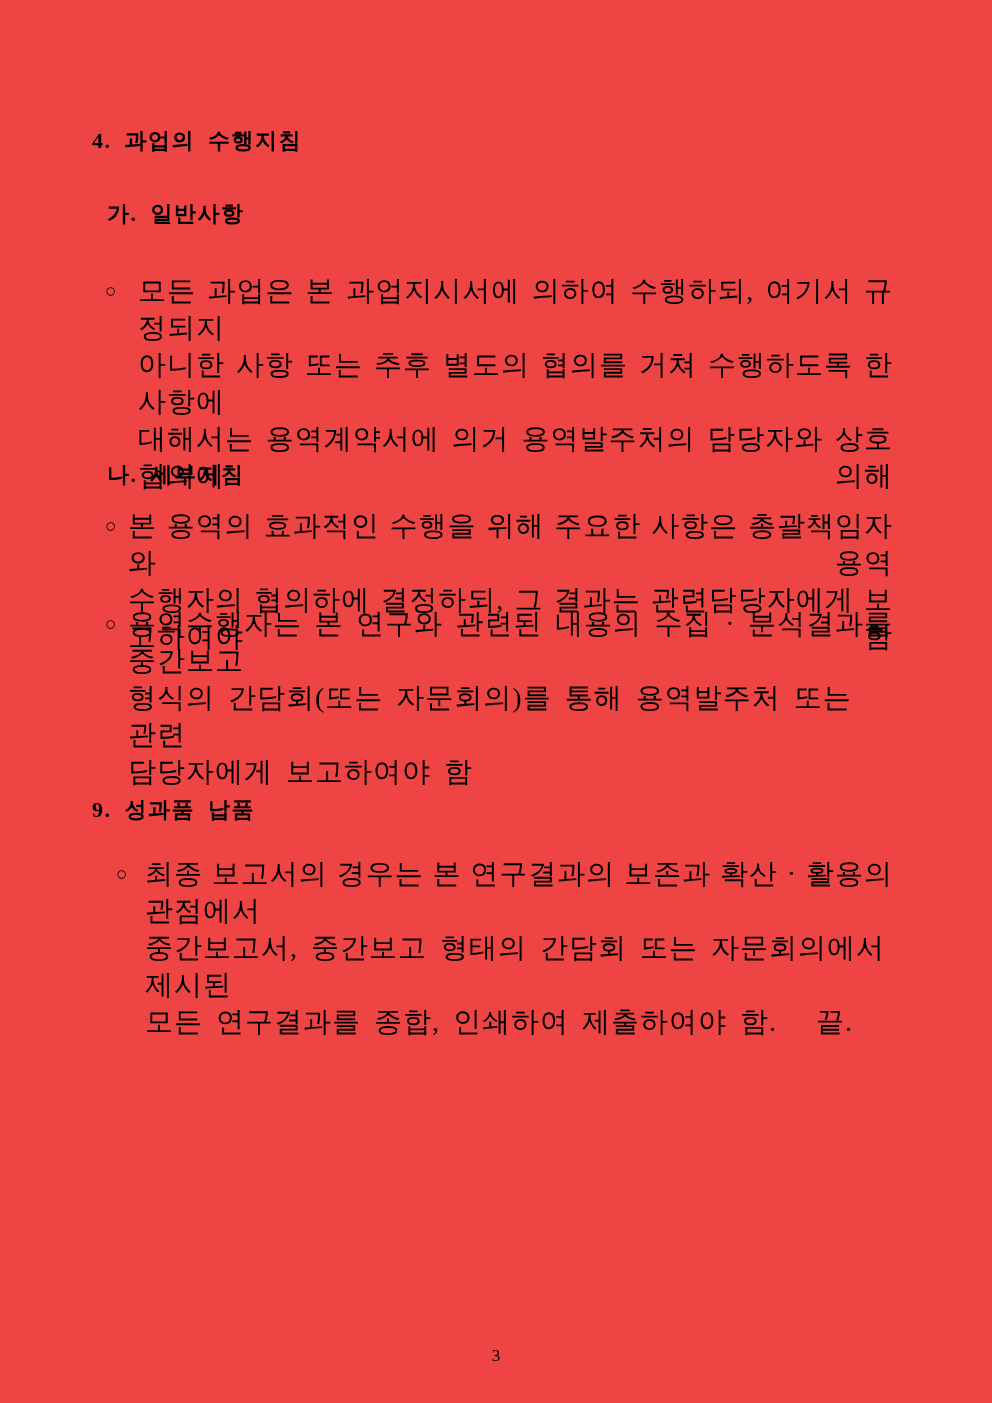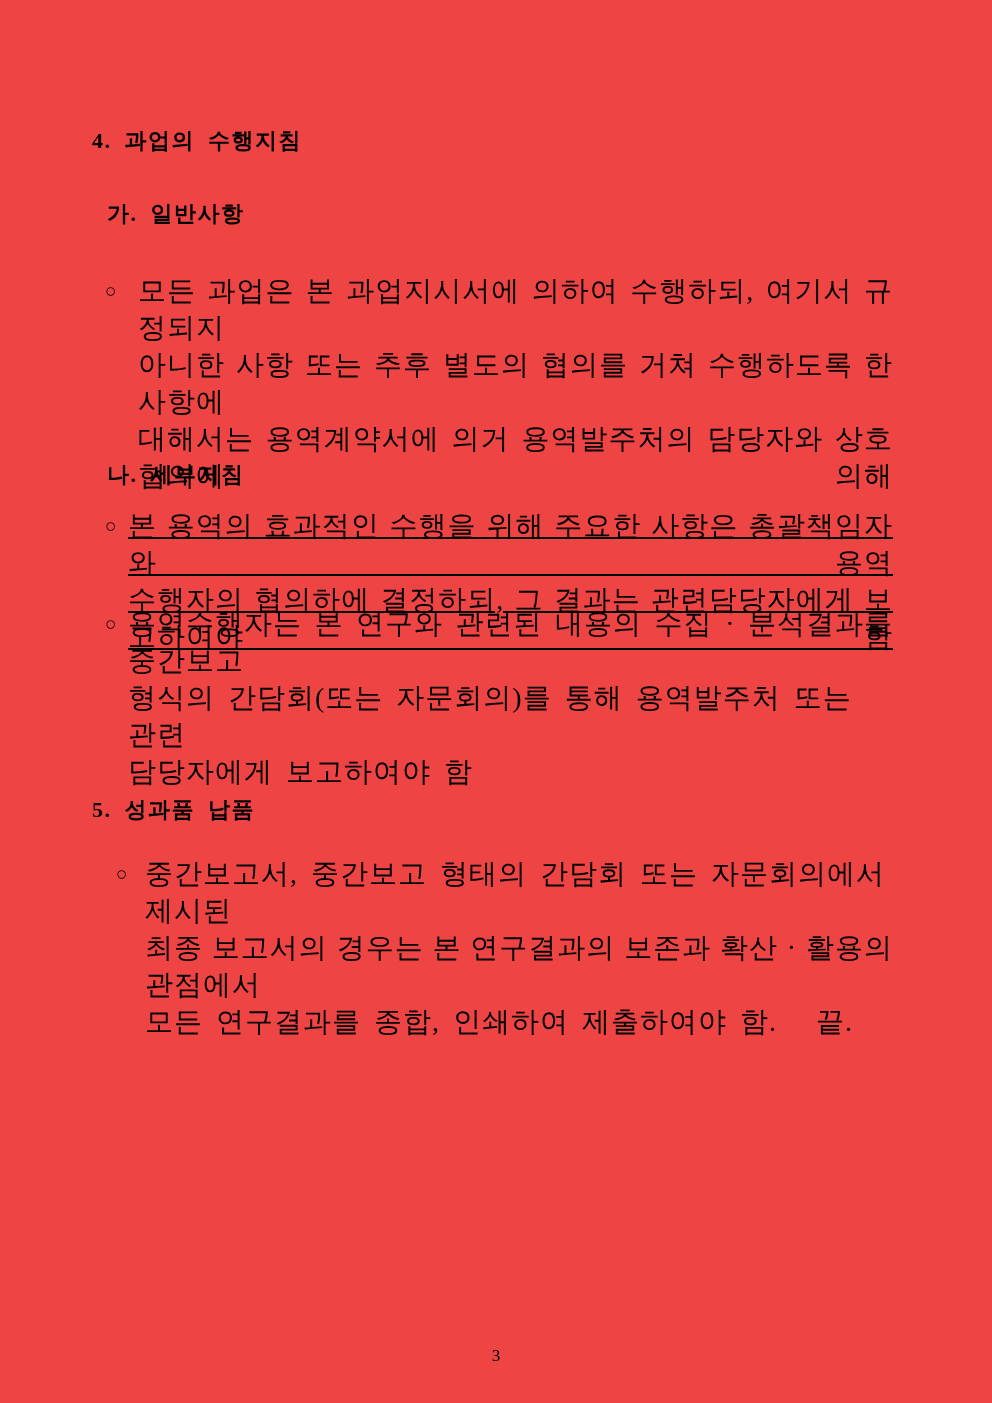--- a/index.html
+++ b/index.html
@@ -44,21 +44,21 @@
   }
   .line.l {
     text-align: left;
     word-spacing: 5px;
   }
   
   #p1      { left: 105px; top: 272px; width: 788px; }
   #p1 .lines  { margin-left: 33px; }
   
   #na-b1   { left: 105px; top: 507px; width: 788px; }
-  #na-b1 .lines { margin-left: 23px; text-decoration: underline; }
+  #na-b1 .lines { margin-left: 23px; }
   #na-b2   { left: 105px; top: 605px; width: 788px; }
   #na-b2 .lines { margin-left: 23px; }
   
   #s5-b1   { left: 116px; top: 855px; width: 777px; }
   #s5-b1 .lines { margin-left: 29px; }
 
   #sec4-title { left: 92px;  top: 127px; }
   #ga-title   { left: 107px; top: 200px; }
   #na-title   { left: 107px; top: 461px; }
   #sec5-title { left: 92px;  top: 796px; }
@@ -103,26 +103,26 @@
 
   <div class="bullet-block" id="na-b2">
     <span class="marker">○</span>
     <div class="lines">
       <div class="line j">용역수행자는 본 연구와 관련된 내용의 수집 · 분석결과를 중간보고</div>
       <div class="line l">형식의 간담회(또는 자문회의)를 통해 용역발주처 또는 관련</div>
       <div class="line l">담당자에게 보고하여야 함</div>
     </div>
   </div>
 
-  <div class="heading" id="sec5-title">5. 성과품 납품</div>
+  <div class="heading" id="sec5-title">9. 성과품 납품</div>
 
   <div class="bullet-block" id="s5-b1">
     <span class="marker">○</span>
     <div class="lines">
+      <div class="line j">최종 보고서의 경우는 본 연구결과의 보존과 확산 · 활용의 관점에서</div>
       <div class="line l">중간보고서, 중간보고 형태의 간담회 또는 자문회의에서 제시된</div>
-      <div class="line j">최종 보고서의 경우는 본 연구결과의 보존과 확산 · 활용의 관점에서</div>
       <div class="line l">모든 연구결과를 종합, 인쇄하여 제출하여야 함.   끝.</div>
     </div>
   </div>
 
   <div class="page-number">3</div>
 
 </div>
 
 </body></html>

